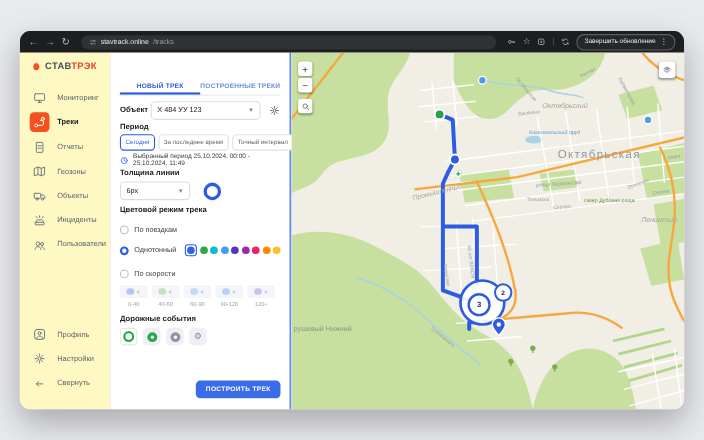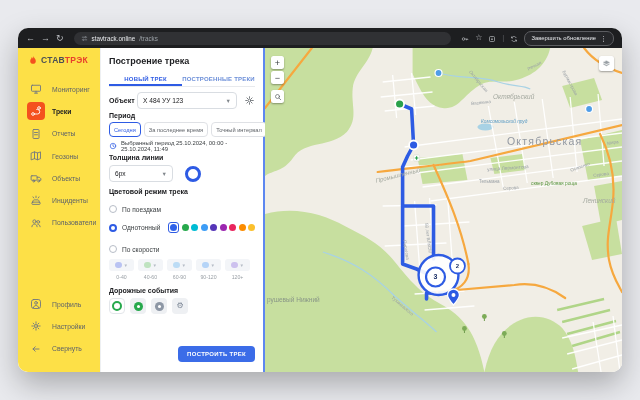--- a/index.html
+++ b/index.html
@@ -14,21 +14,21 @@
   .path{font-size:6.3px;color:#9aa0a6;white-space:nowrap}
   .bar-right{display:flex;align-items:center;gap:6px;flex:none}
   .bar-right .bic svg{width:8px;height:8px;stroke:#c0c2c6;fill:none;stroke-width:1.3}
   .star{color:#c0c2c6;font-size:8px;line-height:1}
   .sep{color:#55565a;font-size:8px;line-height:1}
   .update-pill{height:13px;border:1px solid #5c5d61;background:#26272a;border-radius:7px;display:flex;align-items:center;gap:4px;padding:0 6px;color:#e8eaed;font-size:5.9px;white-space:nowrap;cursor:pointer}
   .kebab{color:#e8eaed;font-size:7px;line-height:1}
   
   .content{display:flex;height:324px;background:#fff}
   
-  .sidebar{width:82px;position:relative;border-right:1px solid #eef0f2;flex:none;background:#fde047}
+  .sidebar{width:82px;position:relative;border-right:1px solid #eef0f2;flex:none;background:#fef9c3}
   .logo{position:absolute;top:6px;left:10px;display:flex;align-items:center;gap:3px}
   .logo svg{width:10px;height:12px;fill:#f4511e}
   .logo-txt{font-size:8.5px;font-weight:bold;letter-spacing:.3px}
   .logo-a{color:#4a4f55}.logo-b{color:#e8402c}
   .sb-list{position:absolute;top:30px;left:0;right:0}
   .sb-foot{position:absolute;top:245px;left:0;right:0}
   .sb-item{height:22.3px;display:flex;align-items:center;padding-left:9px;gap:7px;cursor:pointer}
   .sb-ic{width:18px;height:18px;border-radius:4px;display:flex;align-items:center;justify-content:center;flex:none}
   .sb-ic svg{width:12px;height:12px;fill:none;stroke:#707780;stroke-width:1.2;stroke-linecap:round;stroke-linejoin:round}
   .sb-ic.on{background:#f4511e}
@@ -303,21 +303,20 @@
               <svg viewBox="0 0 16 16">
                 <use href="#i-collapse"></use>
               </svg>
             </span>
             <span class="sb-lb">Свернуть</span>
           </div>
         </div>
     </div>
 
     <div class="panel">
-      <div class="p-abs p-title">Построение трека</div>
       <div class="p-abs tabs" id="tabs">
           <div class="tab active">НОВЫЙ ТРЕК</div>
           <div class="tab">ПОСТРОЕННЫЕ ТРЕКИ</div>
         </div>
 
       <div class="p-abs obj-row">
         <span class="f-label">Объект</span>
         <div class="select obj-select">
           <span>Х 484 УУ 123</span>
           <span class="chev">▼</span>

